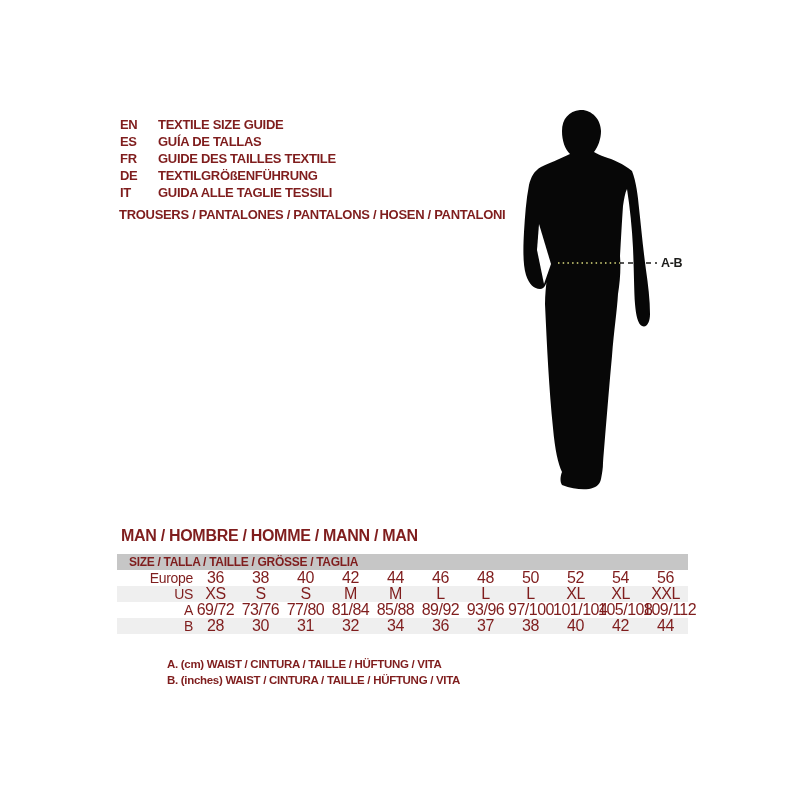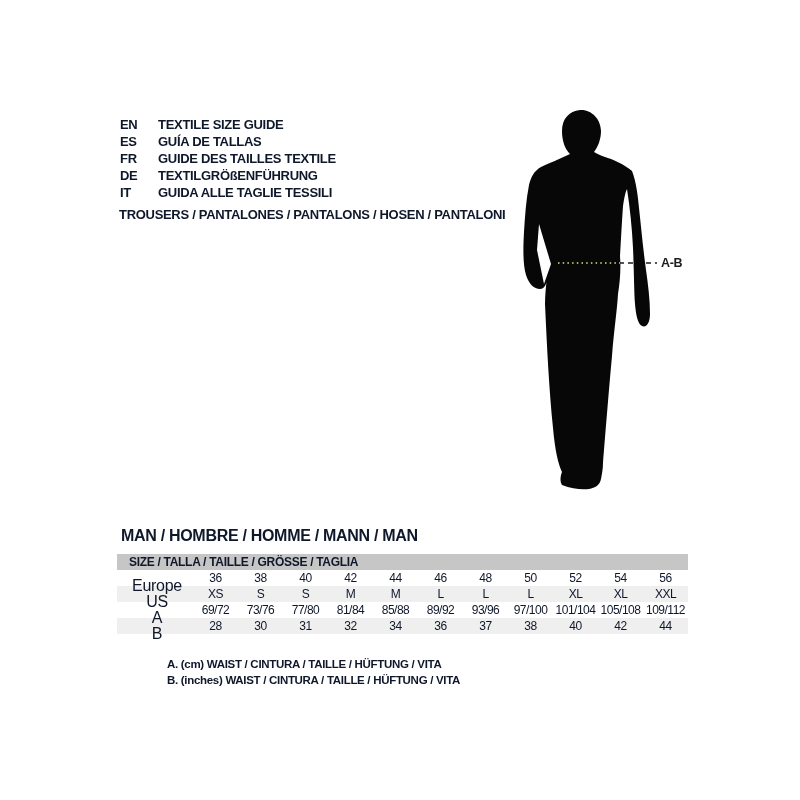--- a/index.html
+++ b/index.html
@@ -1,19 +1,19 @@
 <!DOCTYPE html>
 <html><head>
 <meta charset="utf-8">
 <style>
   * { margin:0; padding:0; box-sizing:border-box; }
   html,body { background:#fff; }
   .page {
     position:relative; width:796px; height:800px; background:#ffffff;
-    font-family:"Liberation Sans", sans-serif; color:#0f172a; overflow:hidden;
+    font-family:"Liberation Sans", sans-serif; color:#7f1d1d; overflow:hidden;
     letter-spacing:-0.3px;
   }
   
   .lang-block { position:absolute; left:120px; top:116px; }
   .lang-row { display:grid; grid-template-columns:38px auto; height:17px; line-height:17px; }
   .lang-code, .lang-text { font-size:13px; font-weight:bold; white-space:nowrap; }
   
   .category-title {
     position:absolute; left:119px; top:207px; font-size:13px; font-weight:bold; white-space:nowrap;
   }
@@ -23,22 +23,22 @@
   
   .man-label { position:absolute; left:121px; top:527px; font-size:16px; font-weight:bold; white-space:nowrap; }
   
   .size-table { position:absolute; left:117px; top:554px; width:571px; }
   .table-header {
     height:16px; line-height:16px; background:#c6c6c6; font-size:12px; font-weight:bold;
     padding-left:12px; white-space:nowrap;
   }
   .table-row { display:grid; grid-template-columns:76px repeat(11, 45px); height:16px; line-height:16px; }
   .table-row.alt { background:#efefef; }
-  .row-label { font-size:16px; text-align:center; padding-left:4px; white-space:nowrap;margin-top:8px; }
-  .cell { font-size:12px; text-align:center; white-space:nowrap; letter-spacing:-0.5px; }
+  .row-label { font-size:14px; text-align:right; padding-left:4px; white-space:nowrap; }
+  .cell { font-size:16px; text-align:center; white-space:nowrap; letter-spacing:-0.5px; }
   
   .notes { position:absolute; left:121px; top:656px; }
   .note-line { font-size:11.5px; font-weight:bold; line-height:16px; white-space:nowrap;margin-left:46px; }
 </style>
 </head>
 <body>
 
 <div class="page">
 
   <div class="lang-block">

